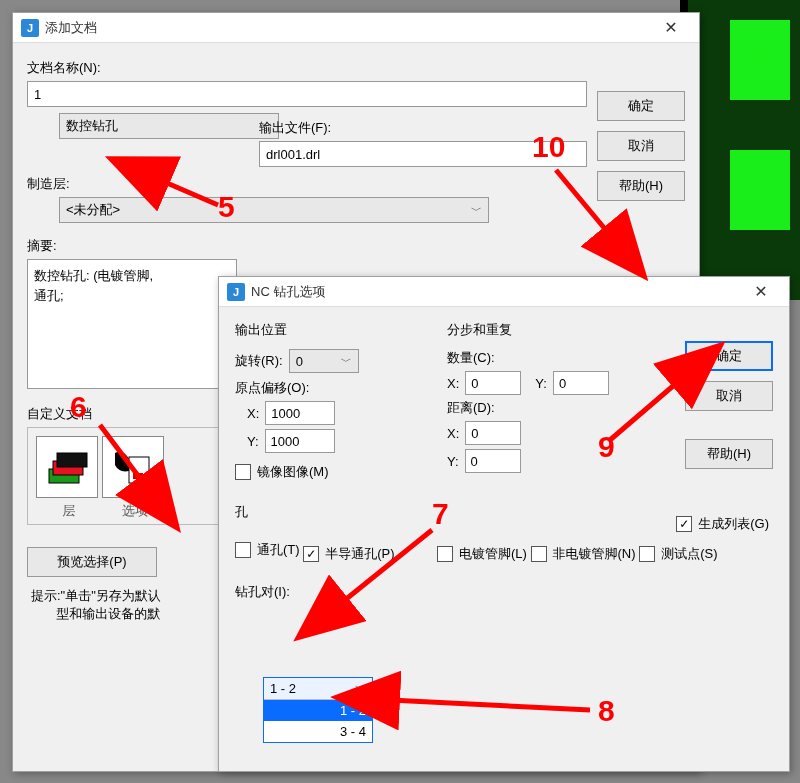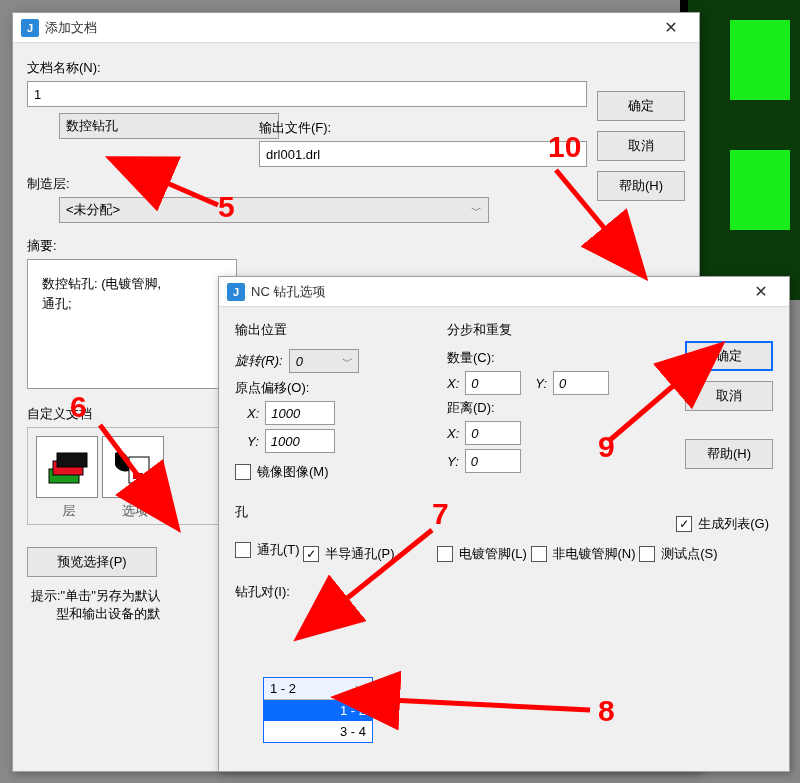--- a/index.html
+++ b/index.html
@@ -99,21 +99,21 @@
   .right-btns {
     position: absolute;
     right: 14px; top: 46px;
     display: flex; flex-direction: column;
   }
   .summary-box {
     border: 1px solid #999;
     background: #fff;
     width: 210px;
     height: 130px;
-    padding: 14px;
+    padding: 6px;
     line-height: 1.5;
   }
   .group-title {
     font-weight: normal;
   }
   .iconbtn {
     width: 62px; height: 62px;
     border: 1px solid #888;
     background: #fff;
     display: inline-flex;
@@ -148,21 +148,21 @@
   }
   .smallcombo {
     border: 1px solid #999;
     background: #e8e8e8;
     width: 70px; height: 24px;
     padding: 2px 6px;
     display: inline-flex;
     align-items: center;
     justify-content: space-between;
   }
-  .field-row { display:flex; align-items:center; gap:6px; margin:4px 0;font-style:italic; }
+  .field-row { display:flex; align-items:center; gap:6px; margin:4px 0; }
 
   
   .dropdown-open {
     position: absolute;
     border: 1px solid #0a6cff;
     background: #fff;
     width: 110px;
     z-index: 50;
   }
   .dropdown-open .sel-head {
@@ -412,21 +412,21 @@
     <div class="opt active">1 - 2</div>
     <div class="opt">3 - 4</div>
   </div>
 </div>
 
 <div class="anno-num" style="left:218px; top:190px">5</div>
 <div class="anno-num" style="left:70px;  top:390px">6</div>
 <div class="anno-num" style="left:432px; top:497px">7</div>
 <div class="anno-num" style="left:598px; top:694px">8</div>
 <div class="anno-num" style="left:598px; top:430px">9</div>
-<div class="anno-num" style="left:548px; top:130px">10</div>
+<div class="anno-num" style="left:532px; top:130px">10</div>
 
 <svg class="arrow" style="left:0;top:0" width="800" height="783">
   <defs>
     <marker id="ah" markerWidth="14" markerHeight="12" refX="2" refY="6" orient="auto">
       <path d="M0,0 L14,6 L0,12 Z" fill="#f00"></path>
     </marker>
   </defs>
 
   <line x1="218" y1="205" x2="160" y2="180" stroke="#f00" stroke-width="5" marker-end="url(#ah)"></line>
 

